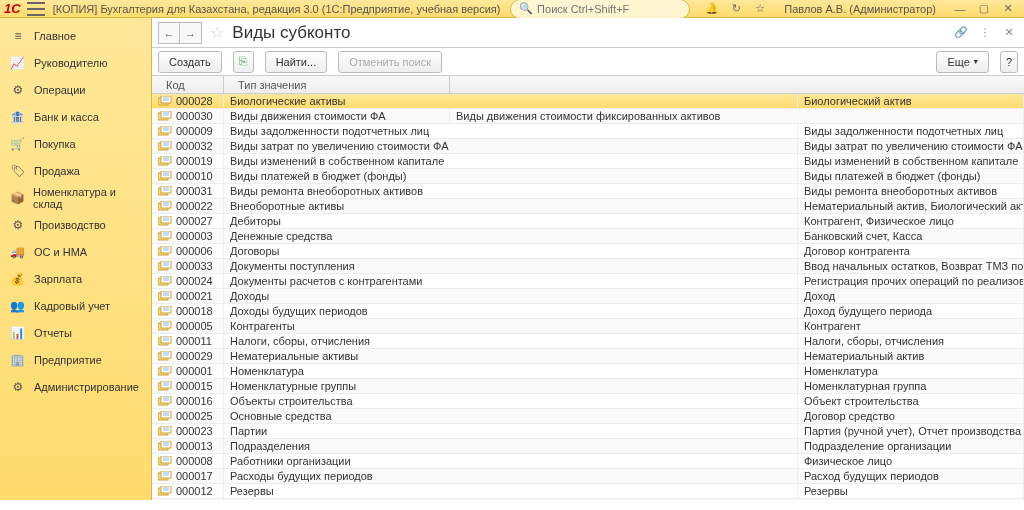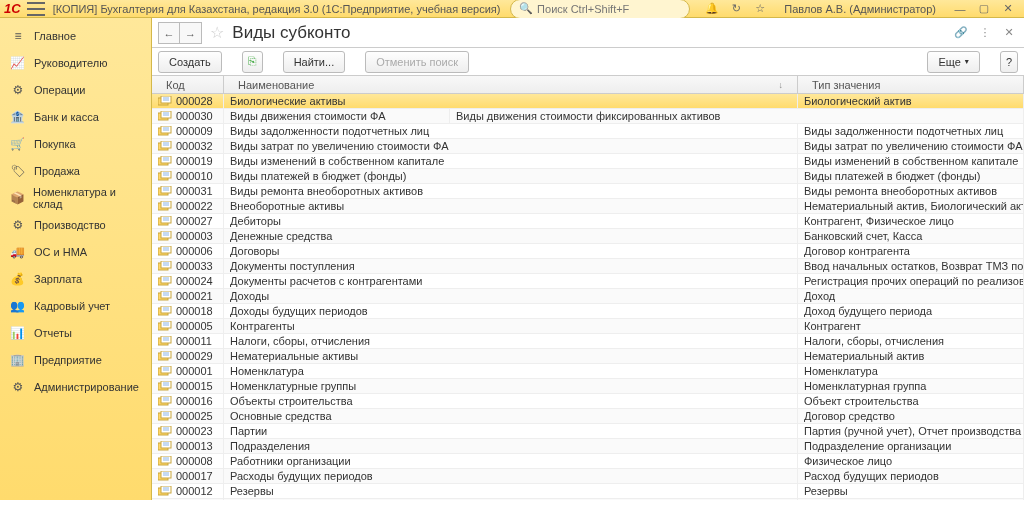--- a/index.html
+++ b/index.html
@@ -24,21 +24,21 @@
   
   .main { flex: 1; display: flex; flex-direction: column; background: #fff; }
   .main-head { height: 30px; border-bottom: 1px solid #ccc; display: flex; align-items: center; padding: 0 6px; }
   .nav-btn { width: 22px; height: 22px; border: 1px solid #bbb; background: #f8f8f8; display: flex; align-items: center; justify-content: center; cursor: pointer; font-size: 11px; color: #555; }
   .nav-btn + .nav-btn { border-left: none; }
   .star { margin: 0 8px; color: #ccc; font-size: 16px; }
   .main-title { font-size: 17px; font-weight: normal; color: #333; }
   .main-head .spacer { flex: 1; }
   .wicon { width: 18px; height: 18px; color: #888; margin-left: 6px; cursor: pointer; display: flex; align-items: center; justify-content: center; }
   
-  .toolbar { height: 28px; border-bottom: 1px solid #ccc; display: flex; align-items: center; padding: 0 6px; gap: 20px; }
+  .toolbar { height: 28px; border-bottom: 1px solid #ccc; display: flex; align-items: center; padding: 0 6px; gap: 11px; }
   .btn { height: 22px; padding: 0 10px; border: 1px solid #bbb; background: linear-gradient(#fefefe,#eee); border-radius: 3px; cursor: pointer; font-size: 11px; display: flex; align-items: center; color: #333; }
   .btn.icon { padding: 0 5px; }
   .btn.muted { color: #aaa; }
   .toolbar .spacer { flex: 1; }
   
   .grid { flex: 1; overflow: auto; }
   .grid-head { display: flex; background: linear-gradient(#f8f8f8,#eee); border-bottom: 1px solid #ccc; height: 18px; position: sticky; top: 0; }
   .grid-head .col { border-right: 1px solid #ccc; padding: 2px 14px; font-size: 11px; color: #555; display: flex; align-items: center; }
   .col-code { width: 72px; flex: none; }
   .col-name { flex: 1; }
@@ -165,24 +165,20 @@
       <div class="btn">
           <span>Еще</span>
           <span style="margin-left:4px;font-size:8px">▾</span>
         </div>
       <div class="btn icon">?</div>
     </div>
 
     <div class="grid">
       <div class="grid-head">
         <div class="col col-code">Код</div>
-        <div class="col col-name">
-          <span>Наименование</span>
-          <span class="sort-arrow">↓</span>
-        </div>
         <div class="col col-type">Тип значения</div>
       </div>
       <div id="rows">
           <div class="row selected">
             <div class="cell code"><span class="ricn">
                 <svg width="14" height="10" viewBox="0 0 14 10">
                   <rect x="0" y="2" width="10" height="7" fill="#ffd76b" stroke="#c9a63c"></rect>
                   <rect x="3" y="0" width="10" height="7" fill="#fff" stroke="#c9a63c"></rect>
                   <line x1="5" y1="2" x2="11" y2="2" stroke="#8ab4e8"></line>
                   <line x1="5" y1="4" x2="11" y2="4" stroke="#8ab4e8"></line>

